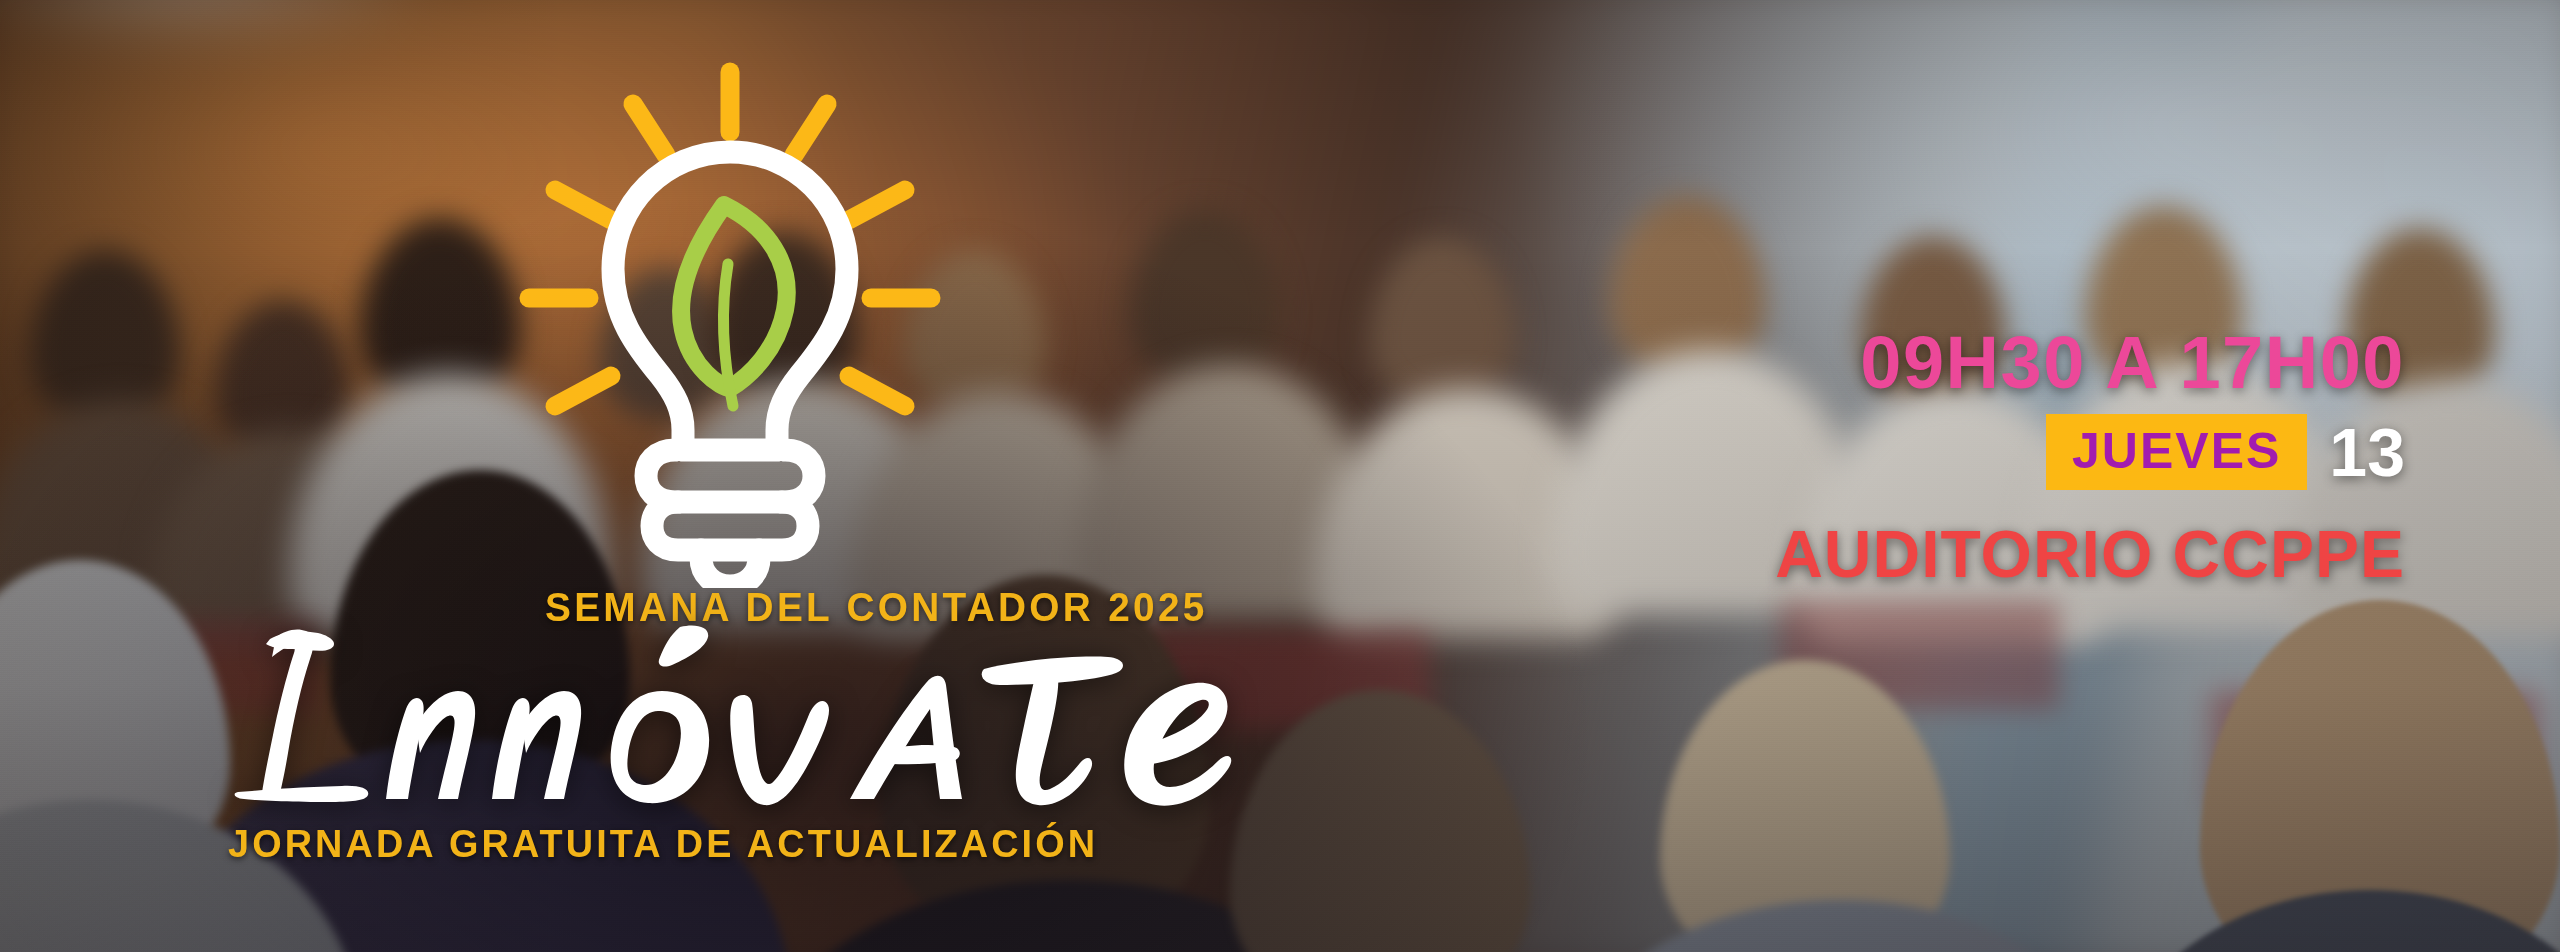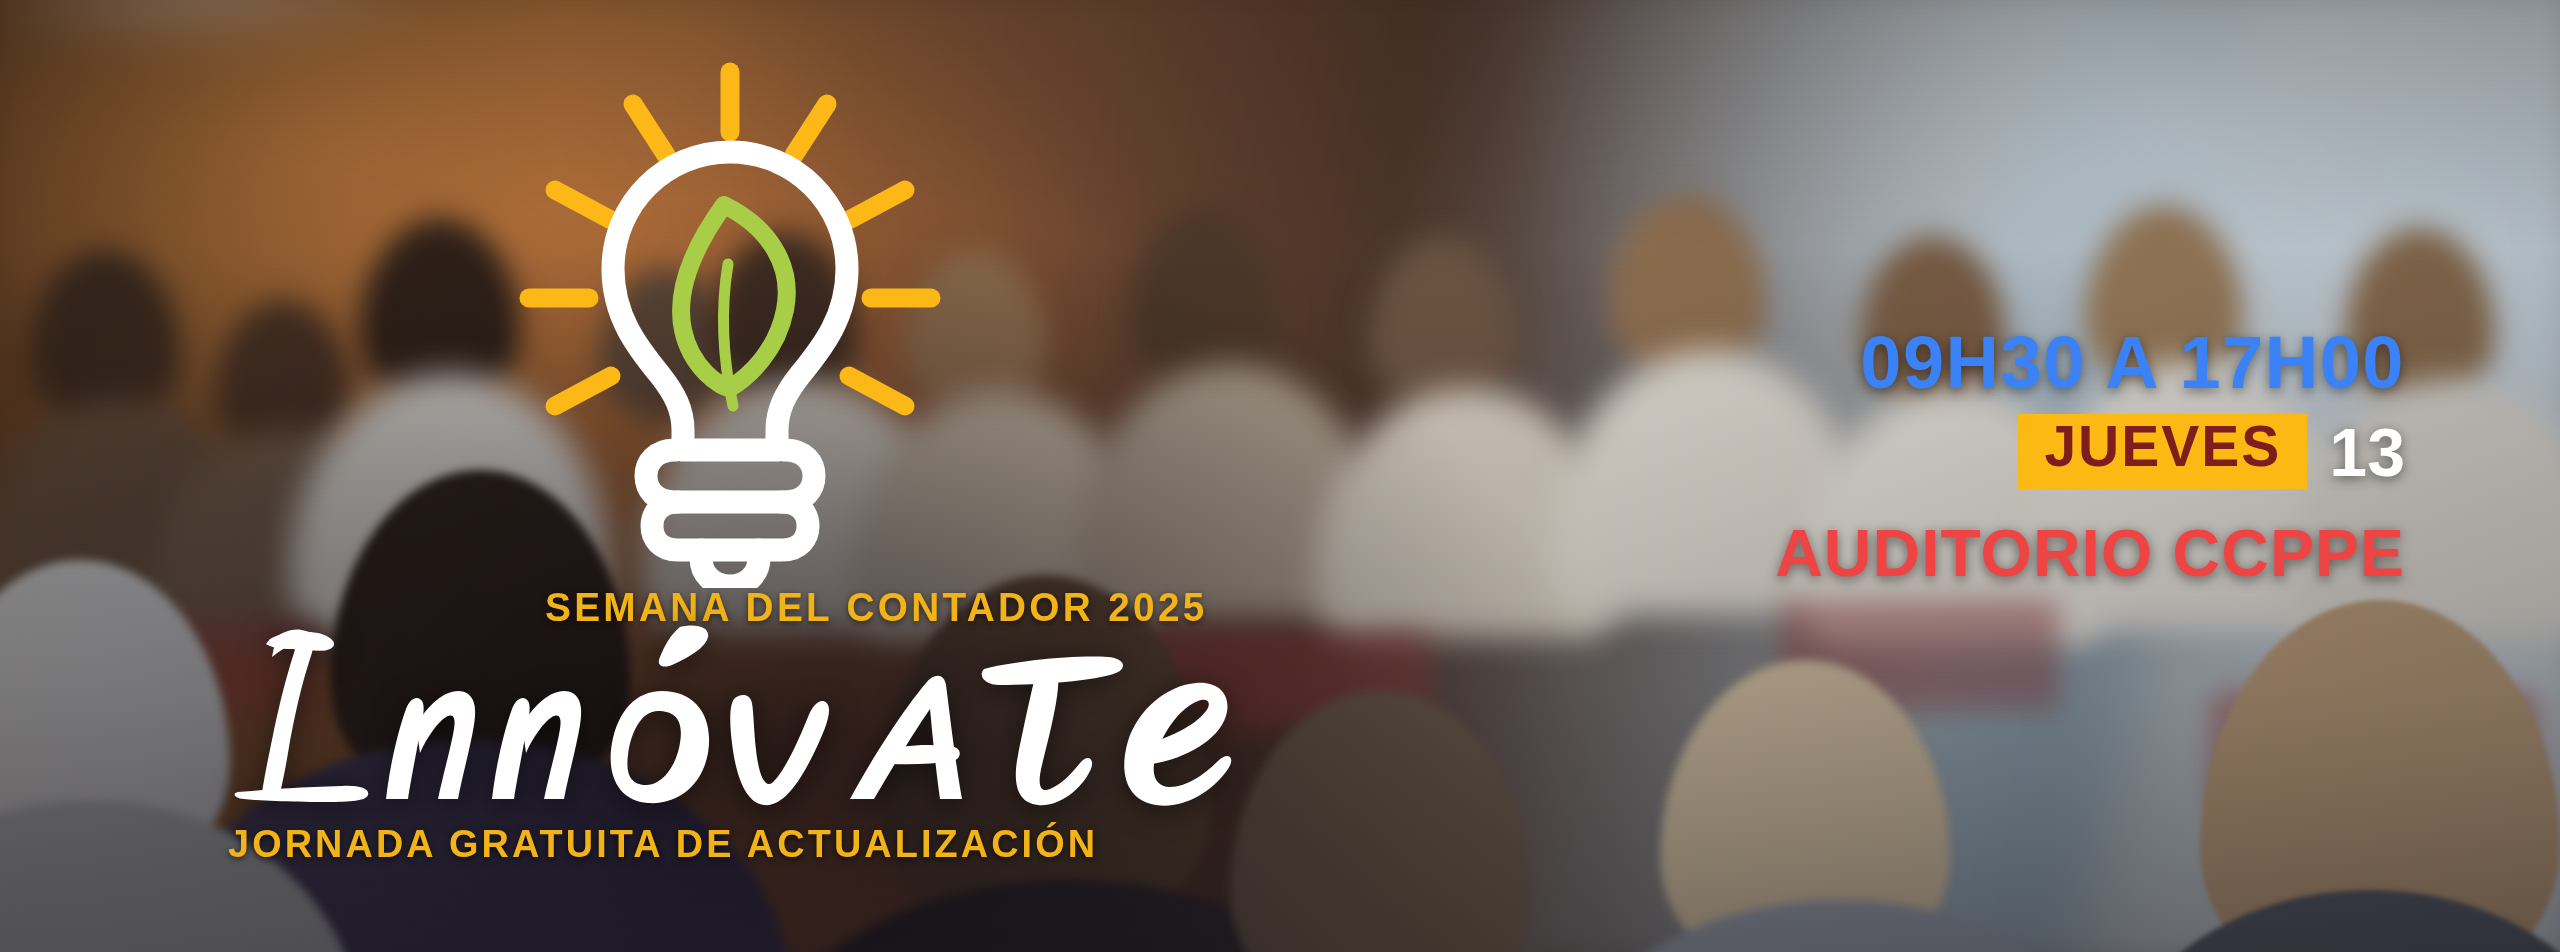--- a/index.html
+++ b/index.html
@@ -148,40 +148,40 @@
     position:absolute;
     right:155px; top:325px;
     width:1190px;
     text-align:right;
   }
 
   .time {
     font-size:74px;
     font-weight:700;
     letter-spacing:1.5px;
-    color:#3b82f6;
+    color:#ec4899;
     line-height:1.02;
     white-space:nowrap;
     text-shadow:0 3px 12px rgba(0,0,0,.45);
   }
 
   .date-row {
     display:flex;
     align-items:stretch;
     justify-content:flex-end;
     gap:22px;
     margin-top:14px;
   }
   .day-badge {
     background:#FCB813;
-    color:#7f1d1d;
-    font-size:57px;
+    color:#a21caf;
+    font-size:50px;
     font-weight:700;
     letter-spacing:2px;
-    padding:4px 26px 14px 26px;
+    padding:12px 26px 14px 26px;
     line-height:1;
     display:flex;
     align-items:center;
     white-space:nowrap;
   }
   .date-main {
     font-size:68px;
     font-weight:700;
     letter-spacing:0px;
     line-height:1;

